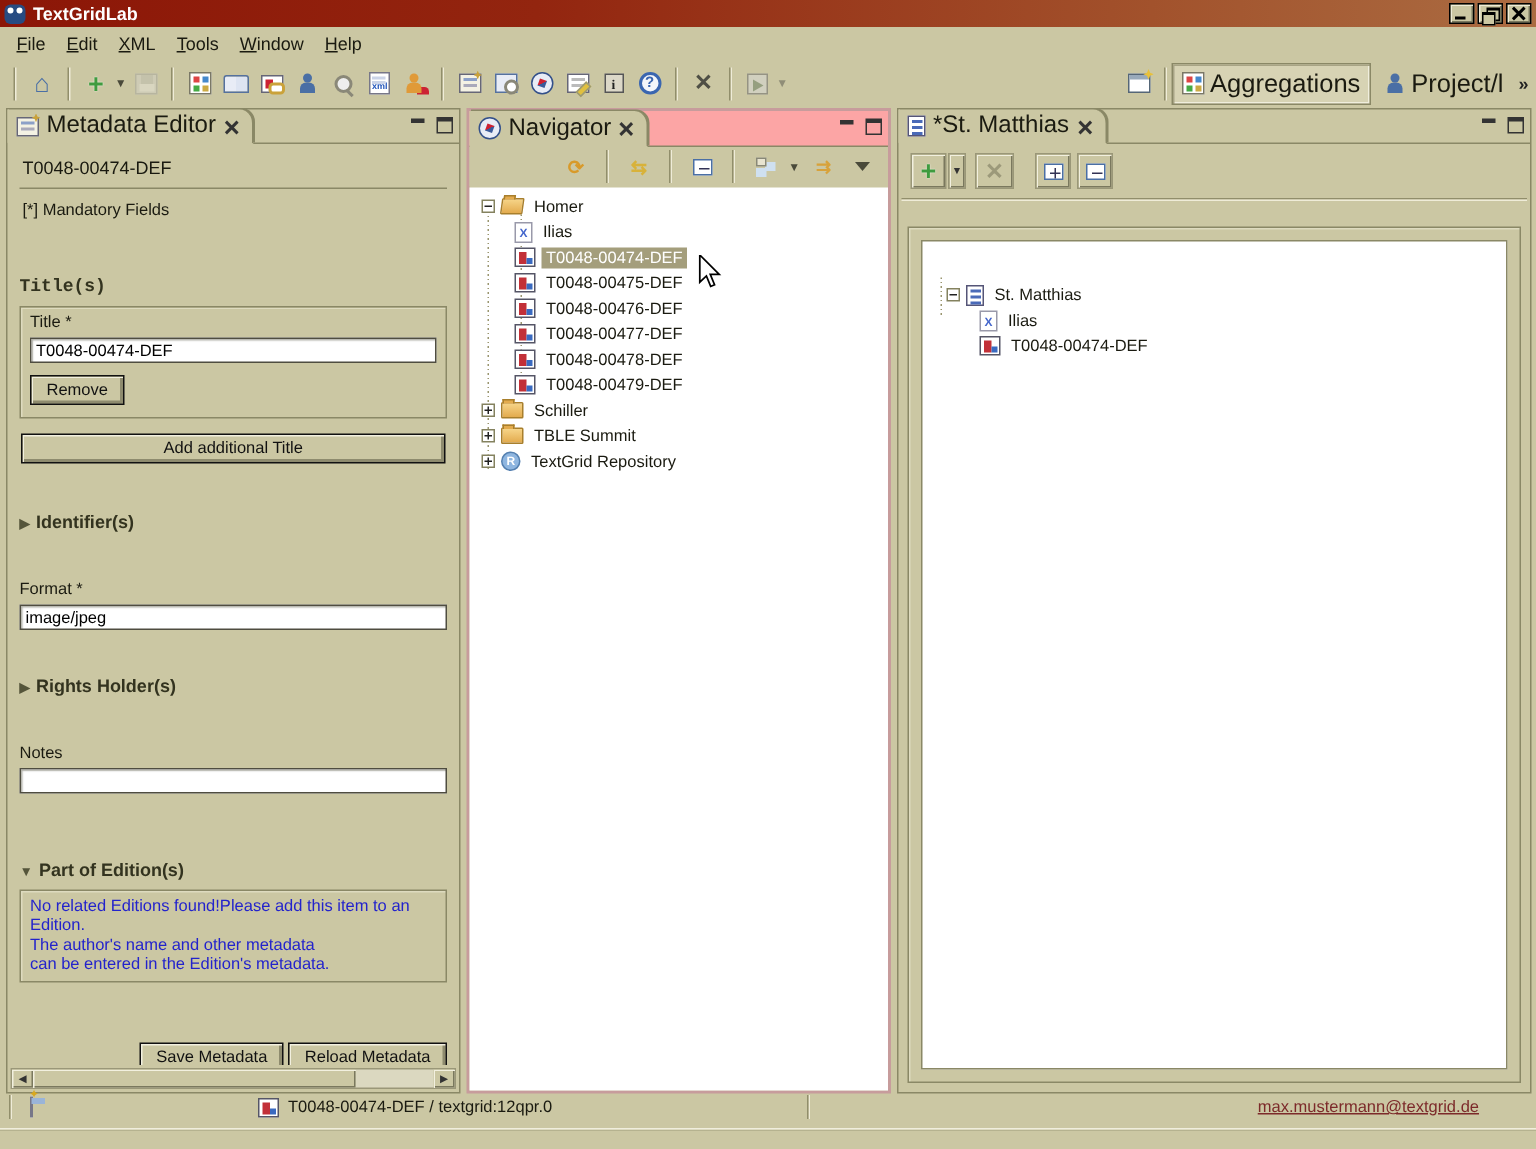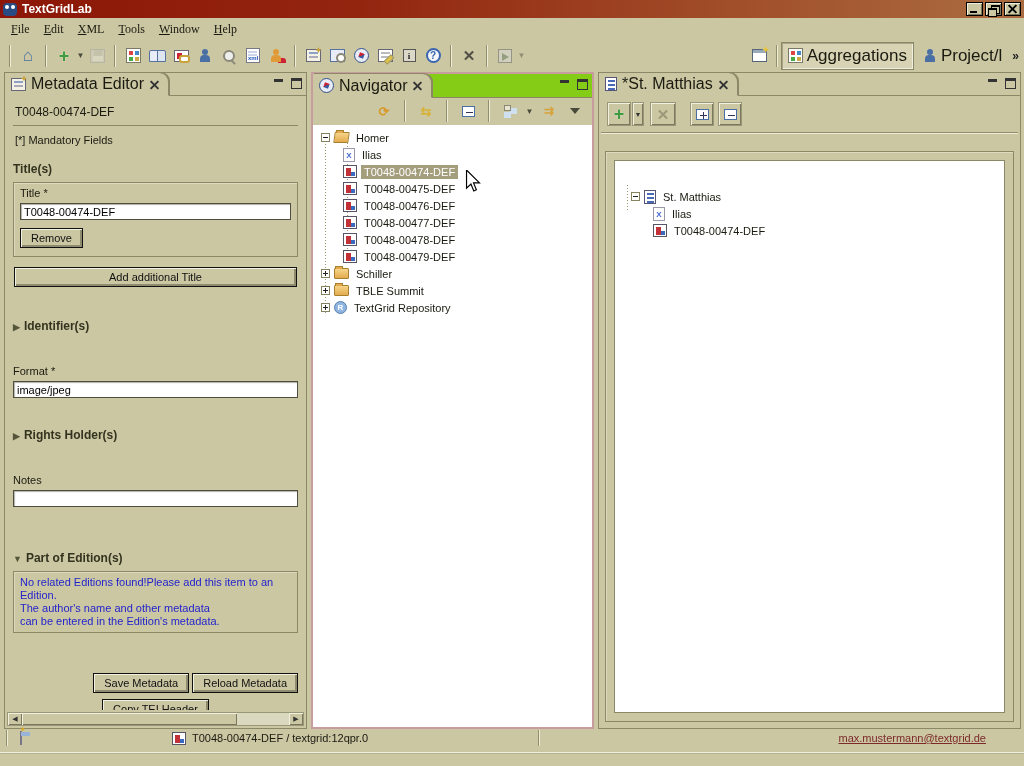--- a/index.html
+++ b/index.html
@@ -16,21 +16,21 @@
   .title-text { color:#fff; font-weight:bold; font-size:12px; }
   .winbtns { position:absolute; right:3px; top:2px; display:flex; gap:2px; }
   .winbtn { width:17px; height:14px; background:#cbc7a3; border:1px solid #000; box-shadow:inset 1px 1px 0 #efecd8, inset -1px -1px 0 #7a785e; position:relative; }
   .wb-min::before { content:""; position:absolute; left:3px; bottom:2px; width:7px; height:2px; background:#000; }
   .wb-rest::before { content:""; position:absolute; left:5px; top:2px; width:7px; height:6px; border:1px solid #000; border-top-width:2px; background:#cbc7a3; }
   .wb-rest::after { content:""; position:absolute; left:2px; top:5px; width:7px; height:6px; border:1px solid #000; border-top-width:2px; background:#cbc7a3; }
   .wb-close::before, .wb-close::after { content:""; position:absolute; left:2px; top:5px; width:11px; height:2px; background:#000; }
   .wb-close::before { transform:rotate(45deg); } .wb-close::after { transform:rotate(-45deg); }
 
   
-  .menubar { position:absolute; left:0; top:18px; width:948px; height:22px; display:flex; align-items:center; padding-left:4px;font-family:Liberation Serif, serif; }
+  .menubar { position:absolute; left:0; top:18px; width:948px; height:22px; display:flex; align-items:center; padding-left:4px; }
   .menu-item { padding:2px 7px; font-size:12px; }
   .menu-item > span { display:block; }
   .menu-item > span::first-letter { text-decoration:underline; }
 
   
   .toolbar { position:absolute; left:0; top:40px; width:1024px; height:31px; display:flex; align-items:center; padding-left:4px; }
   .tsep { width:2px; height:22px; border-left:1px solid #918e6b; border-right:1px solid #efecd8; margin:0 5px; }
   .tbtn { width:24px; height:24px; display:flex; align-items:center; justify-content:center; position:relative; }
   .dd { width:9px; height:24px; display:flex; align-items:center; justify-content:center; color:#4a4a3a; font-size:8px; }
   .ic { position:relative; display:inline-block; }
@@ -114,21 +114,21 @@
   .notice { border:1px solid #8a8866; box-shadow:inset 1px 1px 0 #dedbbf; margin-top:6px; padding:4px 6px; color:#2323cc; line-height:13px; }
   .btnrow { display:flex; justify-content:center; gap:3px; }
   .hscroll { position:absolute; left:2px; right:2px; bottom:2px; height:14px; background:#dbd8c0; border:1px solid #9a9778; display:flex; }
   .sb-btn { width:14px; height:12px; background:#cbc7a3; box-shadow:inset 1px 1px 0 #f2f0df, inset -1px -1px 0 #7a785e; font-size:7px; color:#333; display:flex; align-items:center; justify-content:center; }
   .sb-left::before { content:"◀"; } .sb-right::before { content:"▶"; }
   .sb-thumb { height:12px; background:#cbc7a3; box-shadow:inset 1px 1px 0 #f2f0df, inset -1px -1px 0 #7a785e; flex:0 0 215px; }
   .sb-track { flex:1; }
 
   
   #nav-panel { left:311px; top:72px; width:283px; height:657px; border:2px solid #c79c9c; }
-  #nav-panel .panel-hdr { background:#84cc16; height:24px; }
+  #nav-panel .panel-hdr { background:#fca5a5; height:24px; }
   #nav-panel .tab { height:24px; background:#cbc7a3; }
   .nav-toolbar { position:relative; height:26px; display:flex; align-items:center; justify-content:flex-end; padding-right:6px; gap:4px; background:#cbc7a3; }
   .ntb { width:22px; height:20px; display:flex; align-items:center; justify-content:center; position:relative; }
   .ic-refresh { font-size:13px; color:#d89a2a; font-weight:bold; line-height:1; }
   .ic-swap { font-size:13px; color:#d8b23a; font-weight:bold; line-height:1; }
   .ic-collapse { width:13px; height:11px; background:#fff; border:1px solid #4a6fa5; }
   .ic-collapse::before { content:""; position:absolute; left:3px; top:5px; width:7px; height:1px; background:#335; }
   .ic-ltree { width:13px; height:12px; }
   .ic-ltree::before { content:""; position:absolute; left:0; top:0; width:5px; height:4px; background:#e8e4d0; border:1px solid #887; box-shadow:6px 3px 0 #cfe0f0, 0 7px 0 #cfe0f0; }
   .ic-sync { font-size:12px; color:#d8a23a; font-weight:bold; line-height:1; }
@@ -312,21 +312,21 @@
       </div>
       <div class="hdr-btns">
         <div class="pm-min"></div>
         <div class="pm-max"></div>
       </div>
     </div>
     <div class="meta-body">
       <div class="obj-hdr">T0048-00474-DEF</div>
       <div class="mand">[*] Mandatory Fields</div>
 
-      <div class="sect" style="margin-top:16px;">Title(s)</div>
+      <div class="sect" style="margin-top:38px;font-family:Liberation Mono, monospace;">Title(s)</div>
       <div class="grpbox">
         <div>Title *</div>
         <input class="tg-input" style="margin-top: 4px;" value="T0048-00474-DEF">
         <button class="btn" style="margin-top:8px;">Remove</button>
       </div>
       <button class="btn btn-wide">Add additional Title</button>
 
       <div class="sect" style="margin-top:32px;">
         <span class="tri">▶</span><span>Identifier(s)</span>
       </div>

